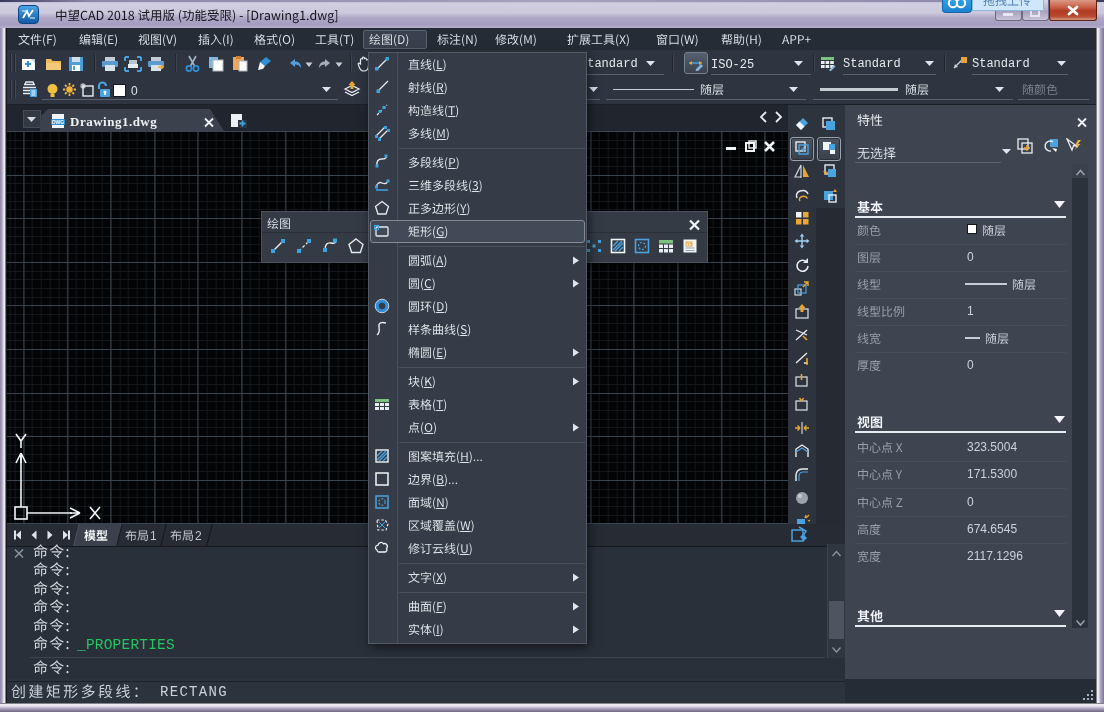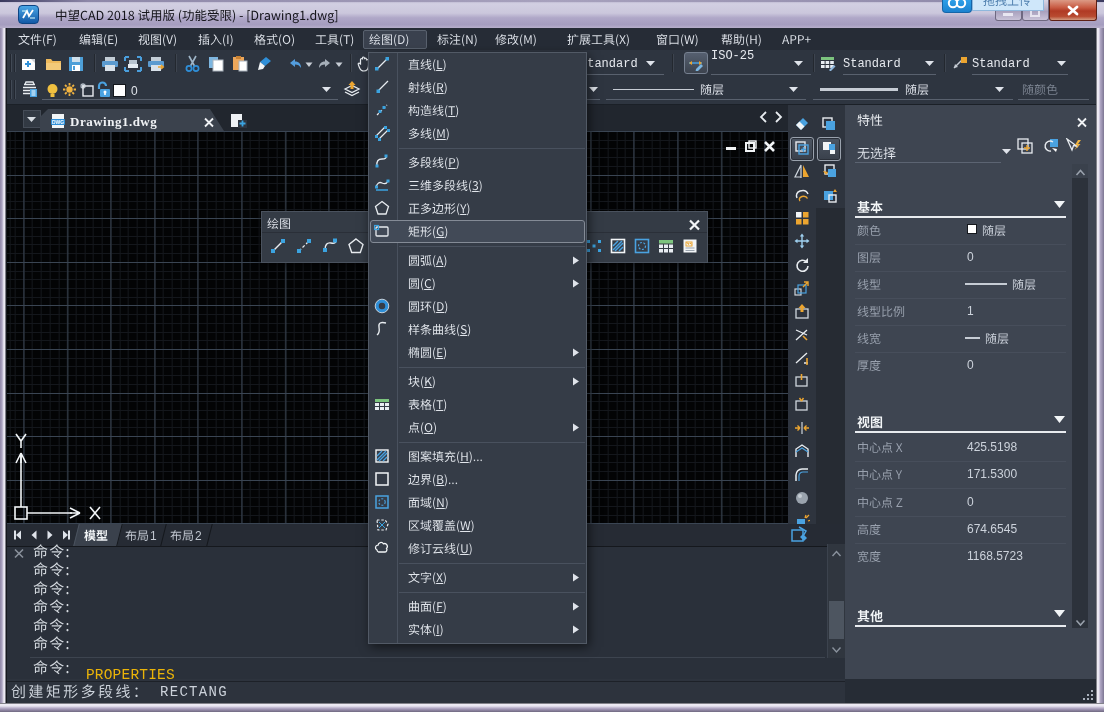--- a/index.html
+++ b/index.html
@@ -397,21 +397,21 @@
     <path d="M1 1 L5.5 6 L10 1 z" fill="#dfe3ea"></path>
   </svg>
 <div style="position:absolute;left:672px;top:54px;width:1px;height:18px;background:#23282f"></div>
 <div style="position:absolute;left:673px;top:54px;width:1px;height:18px;background:#3d444f"></div>
 <div style="position:absolute;left:684px;top:52px;width:24px;height:22px;background:linear-gradient(180deg,#566070,#3c434e);border:1px solid #768090;border-radius:3px"></div>
 <svg style="position:absolute;left:687px;top:55px" width="18" height="16" viewBox="0 0 18 16">
     <path d="M2 8 h13" stroke="#4aa2e0" stroke-width="1.5"></path>
     <path d="M2 8 l3 -2 v4 z M15 8 l-3 -2 v4 z" fill="#eca530"></path>
     <path d="M9 14 L14 9 l2 2 -5 5 -2.5 .5 z" fill="#7db6e0"></path>
   </svg>
-<div style="position:absolute;left:711px;top:49px;font:12px 'Liberation Mono',monospace;color:#e6e9ee">ISO-25</div>
+<div style="position:absolute;left:711px;top:58px;font:12px 'Liberation Mono',monospace;color:#e6e9ee">ISO-25</div>
 <div style="position:absolute;left:711px;top:74px;width:100px;height:1px;background:#59616e"></div>
 <svg style="position:absolute;left:793px;top:60px" width="11" height="7" viewBox="0 0 11 7">
     <path d="M1 1 L5.5 6 L10 1 z" fill="#dfe3ea"></path>
   </svg>
 <div style="position:absolute;left:813px;top:54px;width:1px;height:18px;background:#23282f"></div>
 <div style="position:absolute;left:814px;top:54px;width:1px;height:18px;background:#3d444f"></div>
 <svg style="position:absolute;left:820px;top:55px" width="16" height="16" viewBox="0 0 16 16">
     <rect x="1" y="2" width="13" height="3" fill="#7cc47e"></rect>
     <g fill="#e8edf2">
       <rect x="1" y="6" width="3.6" height="3"></rect>
@@ -781,21 +781,21 @@
 <svg style="position:absolute;left:33.0px;top:613.5px; overflow:visible" width="39" height="22" fill="#d4d9df">
     <use href="#g77" transform="translate(0.0 17) scale(0.01500 -0.01500)"></use>
     <use href="#g78" transform="translate(16.2 17) scale(0.01500 -0.01500)"></use>
     <use href="#g79" transform="translate(32.4 17) scale(0.01500 -0.01500)"></use>
   </svg>
 <svg style="position:absolute;left:33.0px;top:632.0px; overflow:visible" width="39" height="22" fill="#d4d9df">
     <use href="#g77" transform="translate(0.0 17) scale(0.01500 -0.01500)"></use>
     <use href="#g78" transform="translate(16.2 17) scale(0.01500 -0.01500)"></use>
     <use href="#g79" transform="translate(32.4 17) scale(0.01500 -0.01500)"></use>
   </svg>
-<div style="position:absolute;left:77px;top:667px;font:14.5px 'Liberation Mono',monospace;color:#eab308;letter-spacing:.2px">_PROPERTIES</div>
+<div style="position:absolute;left:77px;top:637px;font:14.5px 'Liberation Mono',monospace;color:#22c55e;letter-spacing:.2px">_PROPERTIES</div>
 <div style="position:absolute;left:30px;top:657px;width:795px;height:1px;background:#3d444f"></div>
 <svg style="position:absolute;left:33.0px;top:655.5px; overflow:visible" width="39" height="22" fill="#d4d9df">
     <use href="#g77" transform="translate(0.0 17) scale(0.01500 -0.01500)"></use>
     <use href="#g78" transform="translate(16.2 17) scale(0.01500 -0.01500)"></use>
     <use href="#g79" transform="translate(32.4 17) scale(0.01500 -0.01500)"></use>
   </svg>
 <div style="position:absolute;left:827px;top:544px;width:18px;height:114px;background:#30363f;border-left:1px solid #3c434e"></div>
 <svg style="position:absolute;left:831px;top:549px" width="11" height="9" viewBox="0 0 11 9">
     <path d="M1.5 7 L5.5 2.5 L9.5 7" stroke="#8a929d" stroke-width="1.4" fill="none"></path>
   </svg>
@@ -921,21 +921,21 @@
 <svg style="position:absolute;left:1053px;top:415px" width="13" height="9" viewBox="0 0 13 9">
     <path d="M1 1 L6.5 8 L12 1 z" fill="#f2f5f7"></path>
   </svg>
 <div style="position:absolute;left:855px;top:431px;width:211px;height:2px;background:#e8ebef"></div>
 <svg style="position:absolute;left:857.0px;top:437.5px; overflow:visible" width="47" height="19" fill="#99a1ae">
     <use href="#g0" transform="translate(0.0 14) scale(0.01200 -0.01200)"></use>
     <use href="#g103" transform="translate(12.0 14) scale(0.01200 -0.01200)"></use>
     <use href="#g104" transform="translate(24.0 14) scale(0.01200 -0.01200)"></use>
     <use href="#g60" transform="translate(38.7 14) scale(0.01200 -0.01200)"></use>
   </svg>
-<div style="position:absolute;left:967px;top:439.5px;font:12px 'Liberation Sans',sans-serif;color:#ccd2db">425.5198</div>
+<div style="position:absolute;left:967px;top:439.5px;font:12px 'Liberation Sans',sans-serif;color:#ccd2db">323.5004</div>
 <div style="position:absolute;left:855px;top:460.5px;width:211px;height:1px;background:#474e5b"></div>
 <svg style="position:absolute;left:857.0px;top:465.0px; overflow:visible" width="47" height="19" fill="#99a1ae">
     <use href="#g0" transform="translate(0.0 14) scale(0.01200 -0.01200)"></use>
     <use href="#g103" transform="translate(12.0 14) scale(0.01200 -0.01200)"></use>
     <use href="#g104" transform="translate(24.0 14) scale(0.01200 -0.01200)"></use>
     <use href="#g105" transform="translate(38.7 14) scale(0.01200 -0.01200)"></use>
   </svg>
 <div style="position:absolute;left:967px;top:467.0px;font:12px 'Liberation Sans',sans-serif;color:#ccd2db">171.5300</div>
 <div style="position:absolute;left:855px;top:488.0px;width:211px;height:1px;background:#474e5b"></div>
 <svg style="position:absolute;left:857.0px;top:492.5px; overflow:visible" width="47" height="19" fill="#99a1ae">
@@ -949,21 +949,21 @@
 <svg style="position:absolute;left:857.0px;top:519.5px; overflow:visible" width="26" height="19" fill="#99a1ae">
     <use href="#g107" transform="translate(0.0 14) scale(0.01200 -0.01200)"></use>
     <use href="#g100" transform="translate(12.0 14) scale(0.01200 -0.01200)"></use>
   </svg>
 <div style="position:absolute;left:967px;top:521.5px;font:12px 'Liberation Sans',sans-serif;color:#ccd2db">674.6545</div>
 <div style="position:absolute;left:855px;top:542.5px;width:211px;height:1px;background:#474e5b"></div>
 <svg style="position:absolute;left:857.0px;top:546.5px; overflow:visible" width="26" height="19" fill="#99a1ae">
     <use href="#g98" transform="translate(0.0 14) scale(0.01200 -0.01200)"></use>
     <use href="#g100" transform="translate(12.0 14) scale(0.01200 -0.01200)"></use>
   </svg>
-<div style="position:absolute;left:967px;top:548.5px;font:12px 'Liberation Sans',sans-serif;color:#ccd2db">1168.5723</div>
+<div style="position:absolute;left:967px;top:548.5px;font:12px 'Liberation Sans',sans-serif;color:#ccd2db">2117.1296</div>
 <svg style="position:absolute;left:857.0px;top:606.0px; overflow:visible" width="28" height="20" fill="#f2f5f7">
     <use href="#g108" transform="translate(0.0 15) scale(0.01300 -0.01300)"></use>
     <use href="#g109" transform="translate(13.0 15) scale(0.01300 -0.01300)"></use>
   </svg>
 <svg style="position:absolute;left:1053px;top:609px" width="13" height="9" viewBox="0 0 13 9">
     <path d="M1 1 L6.5 8 L12 1 z" fill="#f2f5f7"></path>
   </svg>
 <div style="position:absolute;left:855px;top:625px;width:211px;height:2px;background:#e8ebef"></div>
 <div style="position:absolute;left:845px;top:679px;width:251px;height:24px;background:#262c35"></div>
 <div style="position:absolute;left:7px;top:679px;width:838px;height:2px;background:#2d333d"></div>

